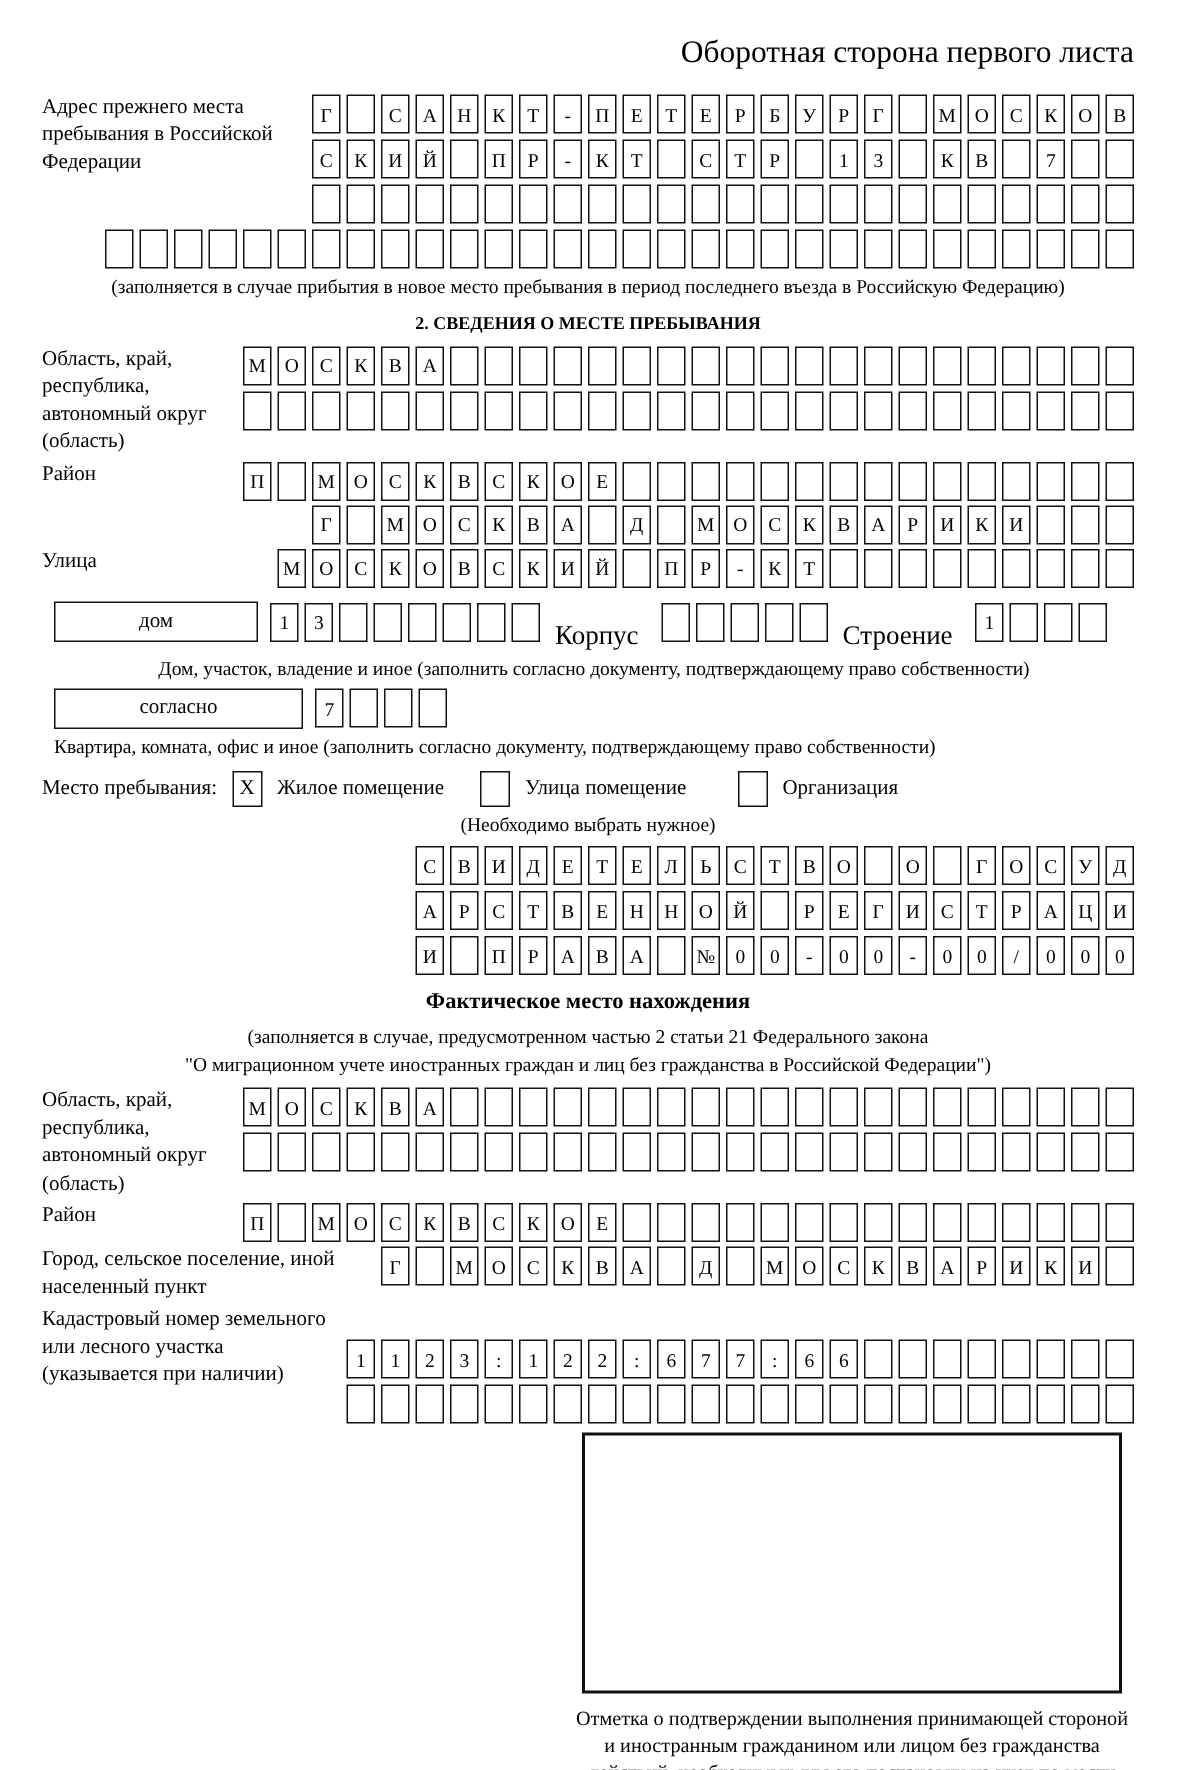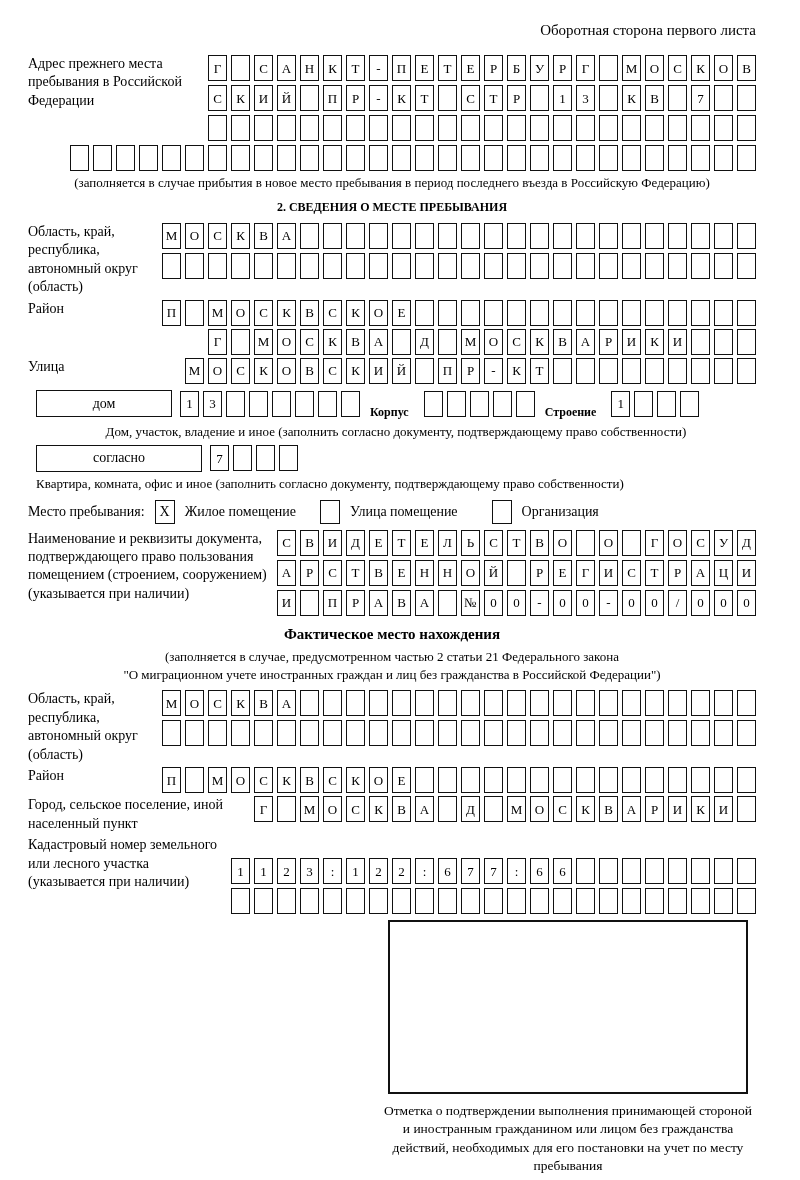--- a/index.html
+++ b/index.html
@@ -3,40 +3,40 @@
 <meta charset="utf-8">
 <style>
   html,body{margin:0;padding:0;background:#fff;}
   .page{
     width:800px;min-height:1180px;box-sizing:border-box;
     padding:22px 44px 20px 28px;
     background:#fff;color:#000;
     font-family:"Liberation Serif","DejaVu Serif",serif;
     position:relative;
   }
-  .hdr{text-align:right;font-size:15px;margin-bottom:16px;}
+  .hdr{text-align:right;font-size:21px;margin-bottom:16px;}
   .field{display:flex;align-items:flex-start;margin-bottom:3px;}
   .lbl{flex:1;font-size:14px;line-height:1.32;padding-right:6px;}
   .boxcol{margin-left:auto;display:flex;flex-direction:column;gap:4px;align-items:flex-end;}
   .boxrow{display:flex;gap:4px;justify-content:flex-end;}
   .cell{
     box-sizing:content-box;width:17px;height:24px;border:1.5px solid #111;
     display:flex;align-items:center;justify-content:center;
     font-size:13px;line-height:1;background:#fff;
   }
   .fullrow{margin-top:4px;}
   .note{font-size:13px;text-align:center;margin:4px 0 2px 0;line-height:1.3;}
   .sec-title{font-weight:bold;font-size:12px;text-align:center;margin:8px 0 8px 0;}
   .sub-title{font-weight:bold;font-size:15px;text-align:center;margin:10px 0 6px 0;}
   .houserow{display:flex;align-items:center;margin:4px 0 2px 0;padding-left:8px;}
   .widebox{box-sizing:border-box;border:1.5px solid #111;height:27px;display:flex;
     align-items:center;justify-content:center;font-size:14px;}
   .widebox.dom{width:136px;}
   .widebox.kv{width:166px;}
-  .inline-lbl{font-size:12px;margin:17px 7px 0 10px;white-space:nowrap;font-weight:bold;}
+  .inline-lbl{font-size:18px;margin:17px 7px 0 10px;white-space:nowrap;}
   .houserow .boxrow{margin-left:8px;}
   .stayrow{display:flex;align-items:center;margin:7px 0 2px 0;font-size:14px;}
   .checkbox{box-sizing:content-box;width:18px;height:22px;border:1.5px solid #111;
     display:flex;align-items:center;justify-content:center;font-size:14px;margin:0 10px;}
   .cad .boxcol{margin-top:22px;}
   .confirm-wrap{display:flex;flex-direction:column;align-items:center;width:376px;margin-left:auto;margin-top:6px;}
   .confirm-box{box-sizing:border-box;width:360px;height:174px;border:2px solid #111;background:#fff;}
   .confirm-caption{font-size:13.5px;text-align:center;line-height:1.35;margin-top:8px;}
   .mt6{margin-top:6px;}
 </style>
@@ -369,23 +369,23 @@
 
   <div class="stayrow">
     <span>Место пребывания:</span>
     <span class="checkbox">X</span>
     <span>Жилое помещение</span>
     <span class="checkbox" style="margin-left:24px;"></span>
     <span>Улица помещение</span>
     <span class="checkbox" style="margin-left:34px;"></span>
     <span>Организация</span>
   </div>
+  <div class="note">(Необходимо выбрать нужное)</div>
 
   <div class="field mt6">
-    <div class="lbl">Наименование и реквизиты документа, подтверждающего право пользования помещением (строением, сооружением) (указывается при наличии)</div>
     <div class="boxcol">
       <div class="boxrow">
           <span class="cell">С</span>
           <span class="cell">В</span>
           <span class="cell">И</span>
           <span class="cell">Д</span>
           <span class="cell">Е</span>
           <span class="cell">Т</span>
           <span class="cell">Е</span>
           <span class="cell">Л</span>

